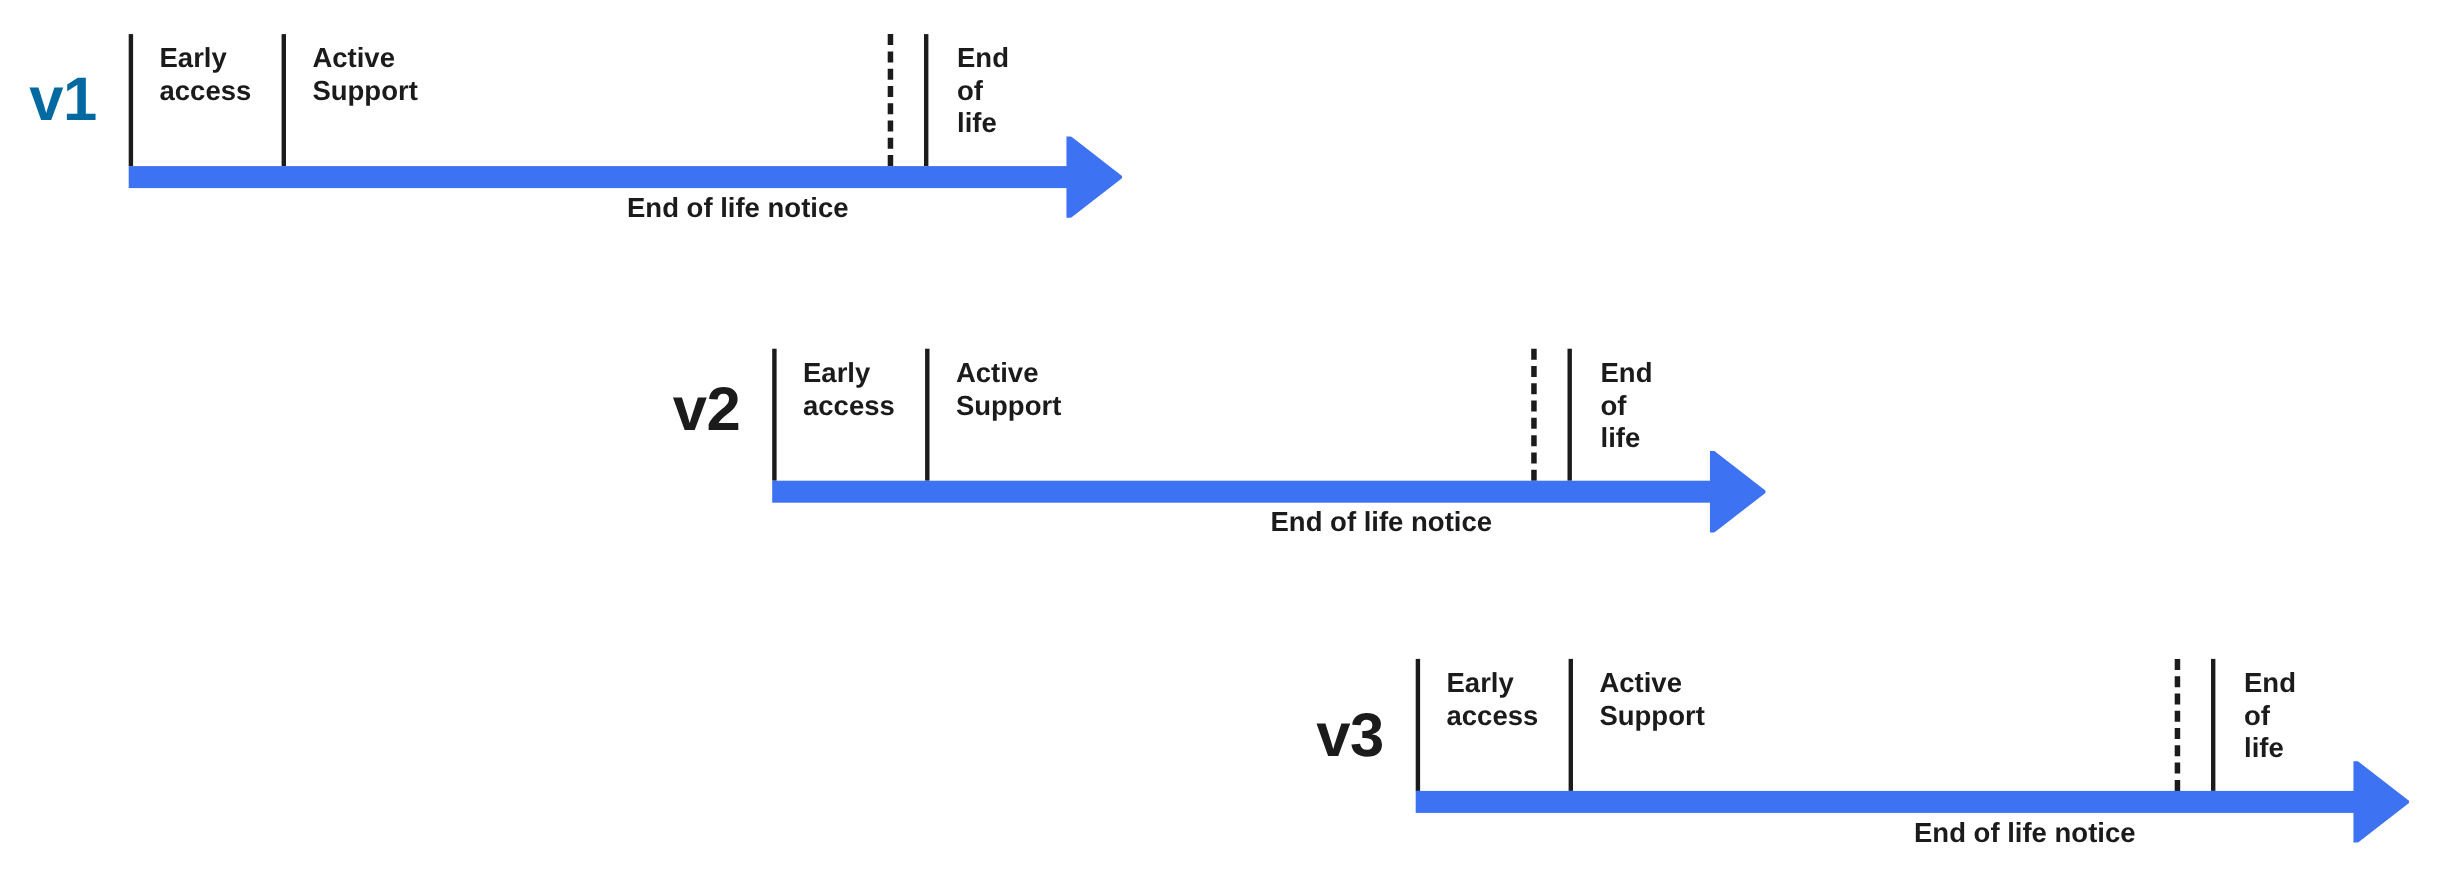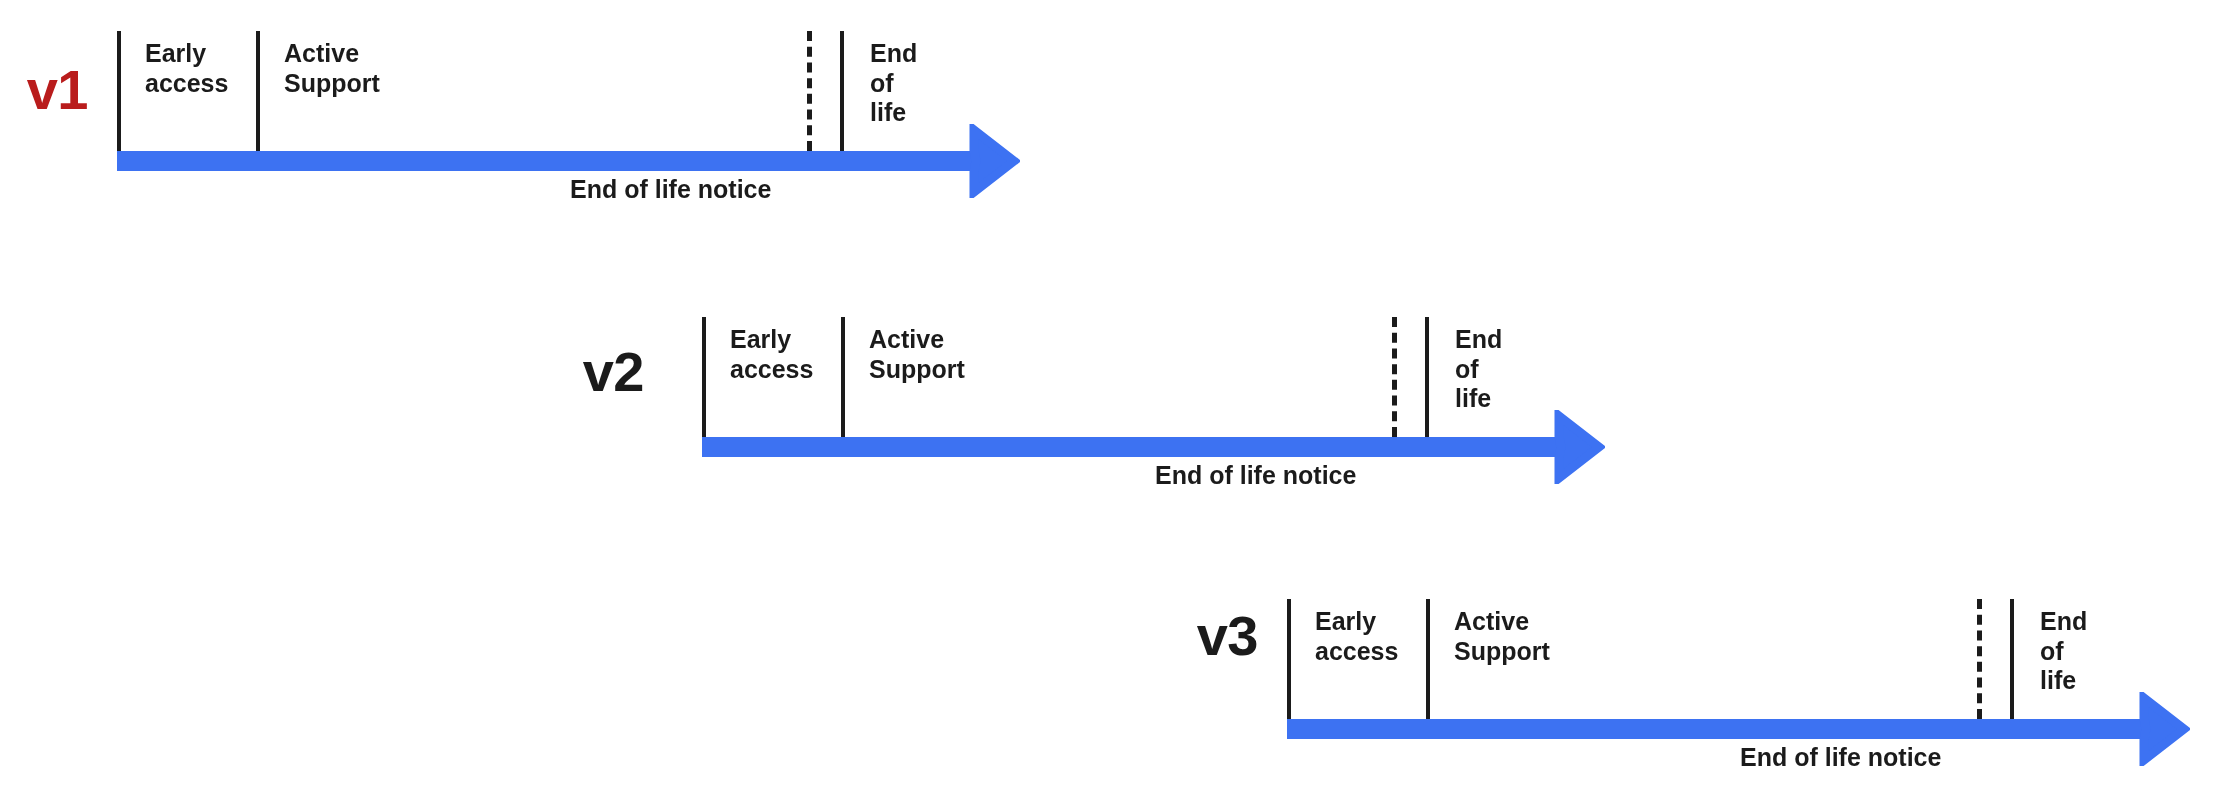--- a/index.html
+++ b/index.html
@@ -90,57 +90,57 @@
     color: #1b1b1b;
     white-space: nowrap;
     line-height: 1;
   }
 </style>
 </head>
 <body>
 
 <div id="diagram">
     <div class="release-row">
-      <div class="version-label" style="left: 16px; top: 62px; width: 72px; color: #b91c1c;">v1</div>
+      <div class="version-label" style="left: 16px; top: 62px; width: 72px; color: #0369a1;">v1</div>
       <div class="divider" style="left: 117px; top: 31px; height: 120px; background: rgb(27, 27, 27);"></div>
       <div class="divider" style="left: 256px; top: 31px; height: 120px; background: rgb(27, 27, 27);"></div>
       <div class="divider dashed" style="left: 807px; top: 31px; height: 120px; border-left-color: rgb(27, 27, 27);"></div>
       <div class="divider" style="left: 840px; top: 31px; height: 120px; background: rgb(27, 27, 27);"></div>
       <div class="phase-label" style="left: 133px; top: 39px; color: rgb(27, 27, 27);">Early
 access</div>
       <div class="phase-label" style="left: 272px; top: 39px; color: rgb(27, 27, 27);">Active Support</div>
       <div class="phase-label" style="left: 858px; top: 39px; color: rgb(27, 27, 27);">End of life</div>
       <div class="timeline-bar" style="left: 117px; top: 151px; width: 905px;">
         <div class="bar-shaft" style="width: 865px; background: rgb(61, 114, 242);"></div>
         <div class="bar-head" style="left: 851px; width: 52px; height: 74px;"><svg width="52" height="74" viewBox="0 0 52 74" xmlns="http://www.w3.org/2000/svg">
             <path d="M 6 6 L 46 37 L 6 68 L 6 48 L 8 37 L 6 26 Z" fill="#3d72f2" stroke="#3d72f2" stroke-width="9" stroke-linejoin="miter"></path>
           </svg></div>
       </div>
       <div class="bar-caption" style="left: 570px; top: 177px; color: rgb(27, 27, 27);">End of life notice</div>
     </div>
     <div class="release-row">
-      <div class="version-label" style="left: 572px; top: 344px; width: 72px; color: rgb(27, 27, 27);">v2</div>
+      <div class="version-label" style="left: 601px; top: 344px; width: 72px; color: rgb(27, 27, 27);">v2</div>
       <div class="divider" style="left: 702px; top: 317px; height: 120px; background: rgb(27, 27, 27);"></div>
       <div class="divider" style="left: 841px; top: 317px; height: 120px; background: rgb(27, 27, 27);"></div>
       <div class="divider dashed" style="left: 1392px; top: 317px; height: 120px; border-left-color: rgb(27, 27, 27);"></div>
       <div class="divider" style="left: 1425px; top: 317px; height: 120px; background: rgb(27, 27, 27);"></div>
       <div class="phase-label" style="left: 718px; top: 325px; color: rgb(27, 27, 27);">Early
 access</div>
       <div class="phase-label" style="left: 857px; top: 325px; color: rgb(27, 27, 27);">Active Support</div>
       <div class="phase-label" style="left: 1443px; top: 325px; color: rgb(27, 27, 27);">End of life</div>
       <div class="timeline-bar" style="left: 702px; top: 437px; width: 905px;">
         <div class="bar-shaft" style="width: 865px; background: rgb(61, 114, 242);"></div>
         <div class="bar-head" style="left: 851px; width: 52px; height: 74px;"><svg width="52" height="74" viewBox="0 0 52 74" xmlns="http://www.w3.org/2000/svg">
             <path d="M 6 6 L 46 37 L 6 68 L 6 48 L 8 37 L 6 26 Z" fill="#3d72f2" stroke="#3d72f2" stroke-width="9" stroke-linejoin="miter"></path>
           </svg></div>
       </div>
       <div class="bar-caption" style="left: 1155px; top: 463px; color: rgb(27, 27, 27);">End of life notice</div>
     </div>
     <div class="release-row">
-      <div class="version-label" style="left: 1186px; top: 608px; width: 72px; color: rgb(27, 27, 27);">v3</div>
+      <div class="version-label" style="left: 1186px; top: 640px; width: 72px; color: rgb(27, 27, 27);">v3</div>
       <div class="divider" style="left: 1287px; top: 599px; height: 120px; background: rgb(27, 27, 27);"></div>
       <div class="divider" style="left: 1426px; top: 599px; height: 120px; background: rgb(27, 27, 27);"></div>
       <div class="divider dashed" style="left: 1977px; top: 599px; height: 120px; border-left-color: rgb(27, 27, 27);"></div>
       <div class="divider" style="left: 2010px; top: 599px; height: 120px; background: rgb(27, 27, 27);"></div>
       <div class="phase-label" style="left: 1303px; top: 607px; color: rgb(27, 27, 27);">Early
 access</div>
       <div class="phase-label" style="left: 1442px; top: 607px; color: rgb(27, 27, 27);">Active Support</div>
       <div class="phase-label" style="left: 2028px; top: 607px; color: rgb(27, 27, 27);">End of life</div>
       <div class="timeline-bar" style="left: 1287px; top: 719px; width: 905px;">
         <div class="bar-shaft" style="width: 865px; background: rgb(61, 114, 242);"></div>

